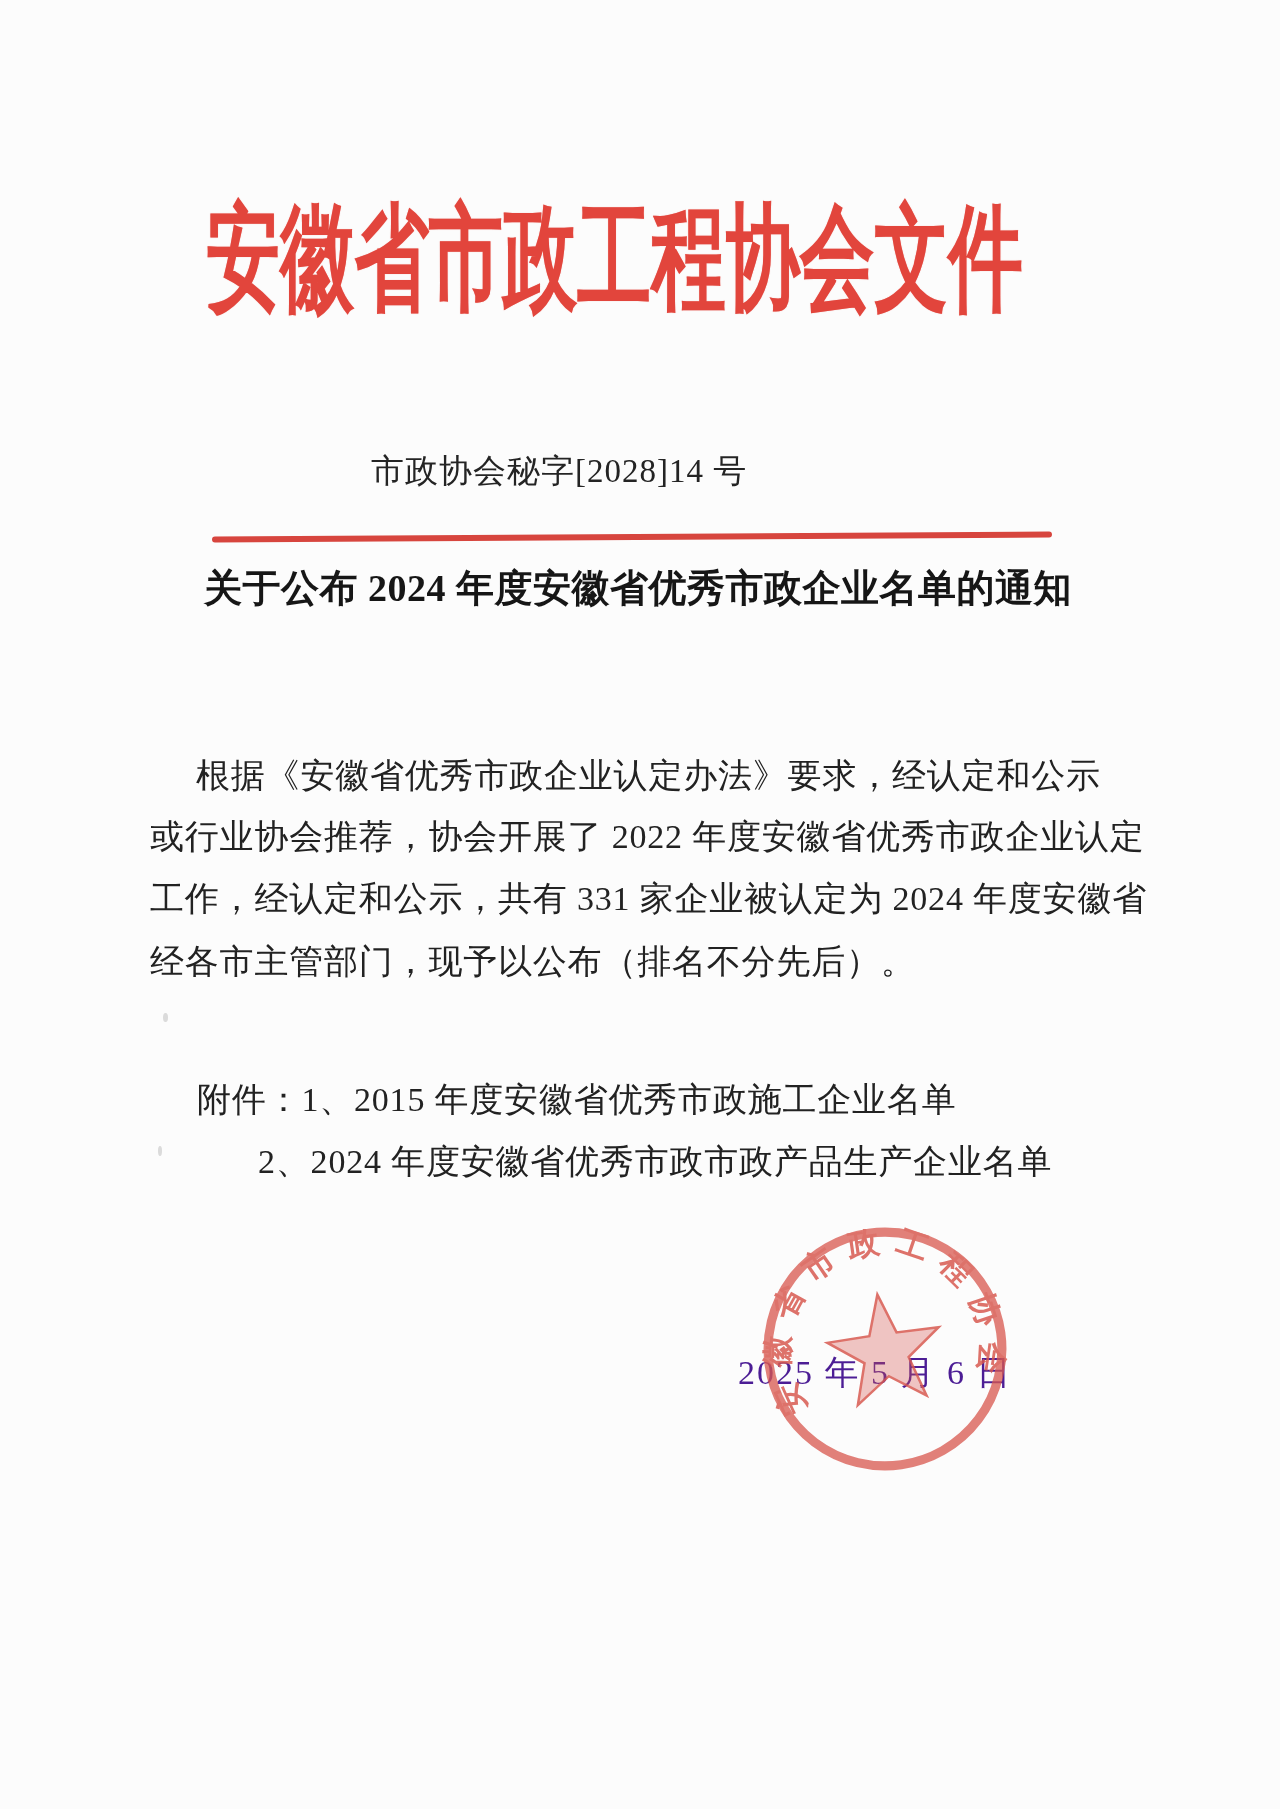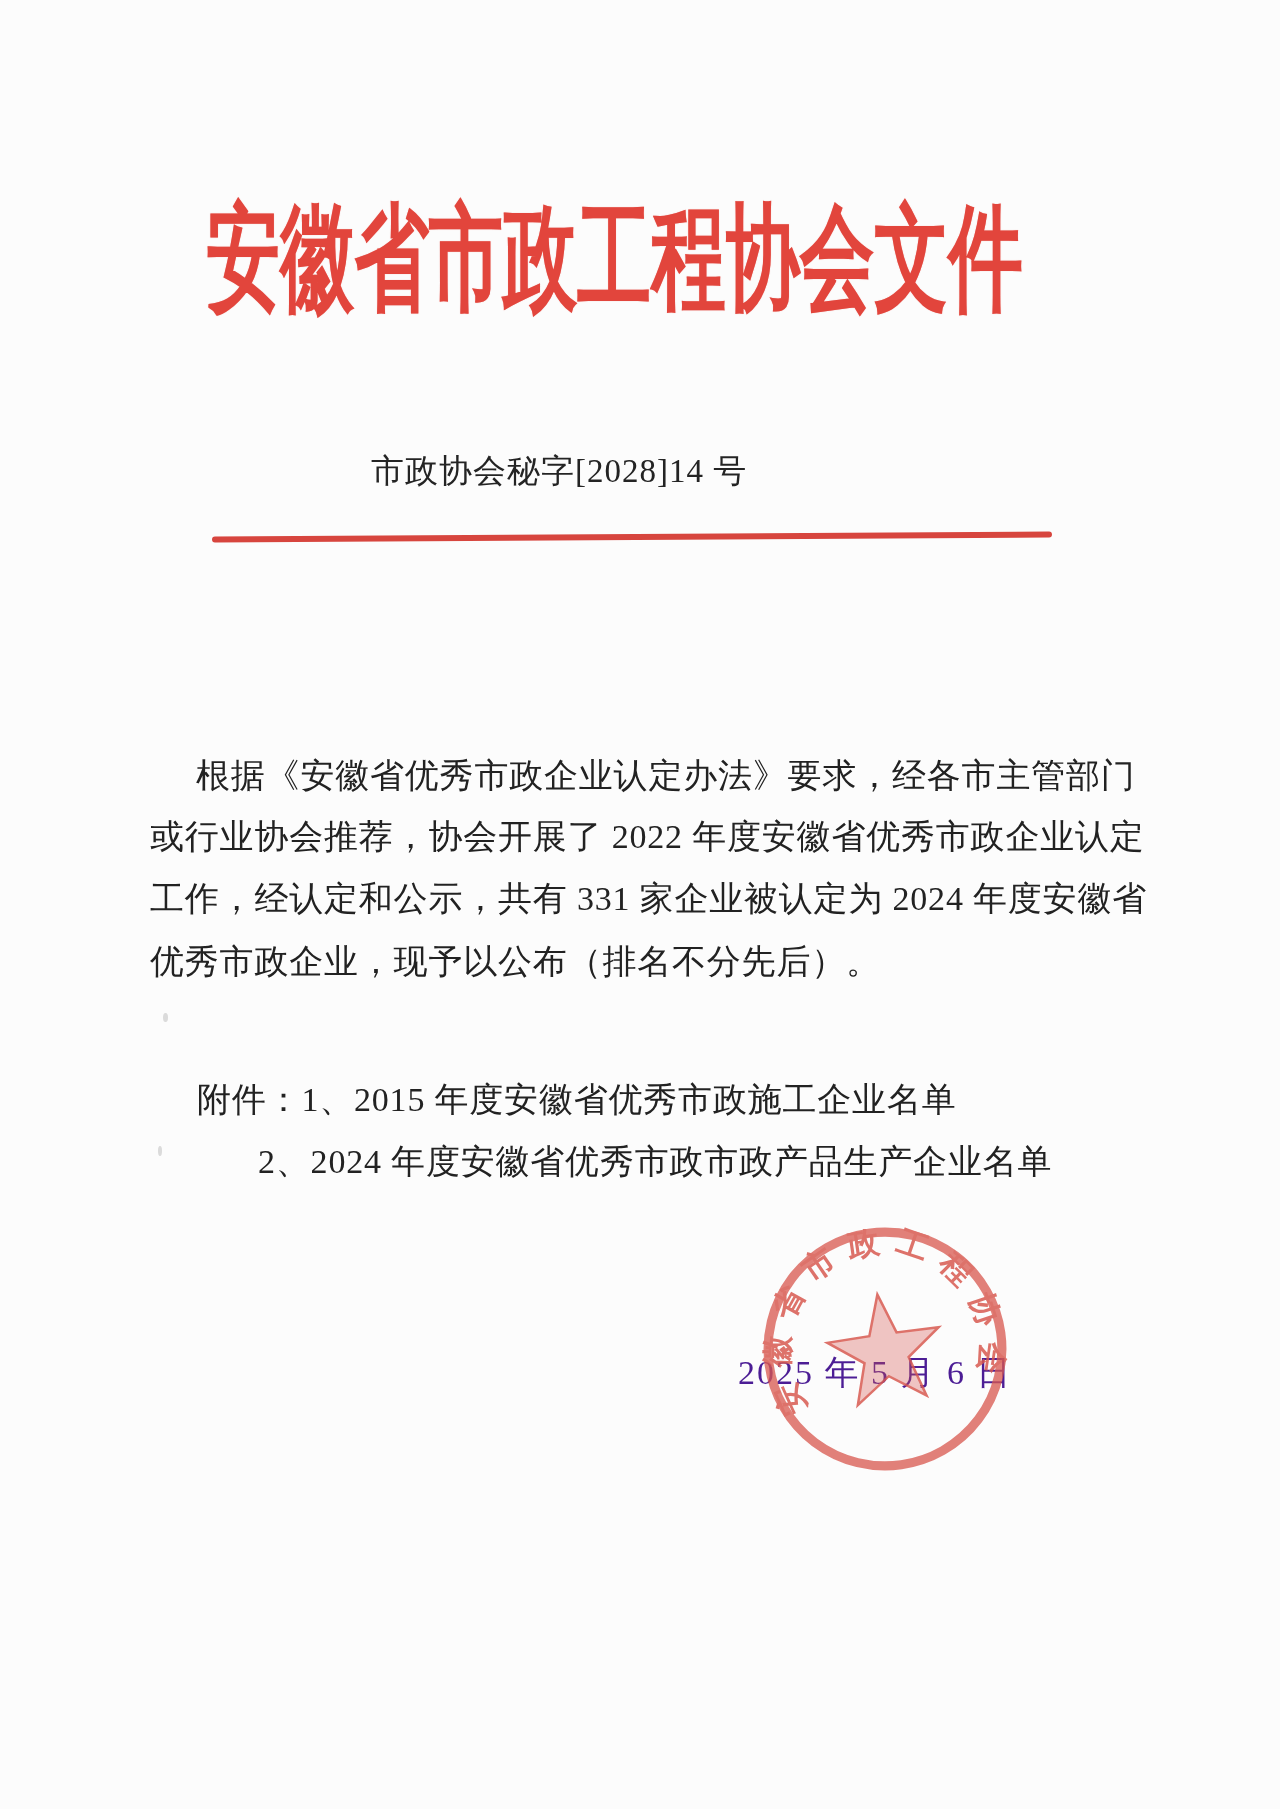--- a/index.html
+++ b/index.html
@@ -122,29 +122,30 @@
 <body>
 
 <div class="page">
 
   <div class="letterhead">安徽省市政工程协会文件</div>
 
   <div class="doc-number">市政协会秘字[2028]14 号</div>
 
   <div class="red-rule"></div>
 
+  <div class="notice-title">关于公布 2024 年度安徽省优秀市政企业名单的通知</div>
 
 
-  <div class="body-line p-line-1">根据《安徽省优秀市政企业认定办法》要求，经各市主管部门</div>
+  <div class="body-line p-line-1">根据《安徽省优秀市政企业认定办法》要求，经认定和公示</div>
 
   <div class="body-line p-line-2">或行业协会推荐，协会开展了 2022 年度安徽省优秀市政企业认定</div>
 
   <div class="body-line p-line-3">工作，经认定和公示，共有 331 家企业被认定为 2024 年度安徽省</div>
 
-  <div class="body-line p-line-4">优秀市政企业，现予以公布（排名不分先后）。</div>
+  <div class="body-line p-line-4">经各市主管部门，现予以公布（排名不分先后）。</div>
 
   <div class="body-line attach-line-1">
     <span>附件：</span><span>1、2015 年度安徽省优秀市政施工企业名单</span>
   </div>
 
   <div class="body-line attach-line-2">
     <span>2、2024 年度安徽省优秀市政市政产品生产企业名单</span>
   </div>
 
   <div class="date-line">2025 年 5 月 6 日</div>

